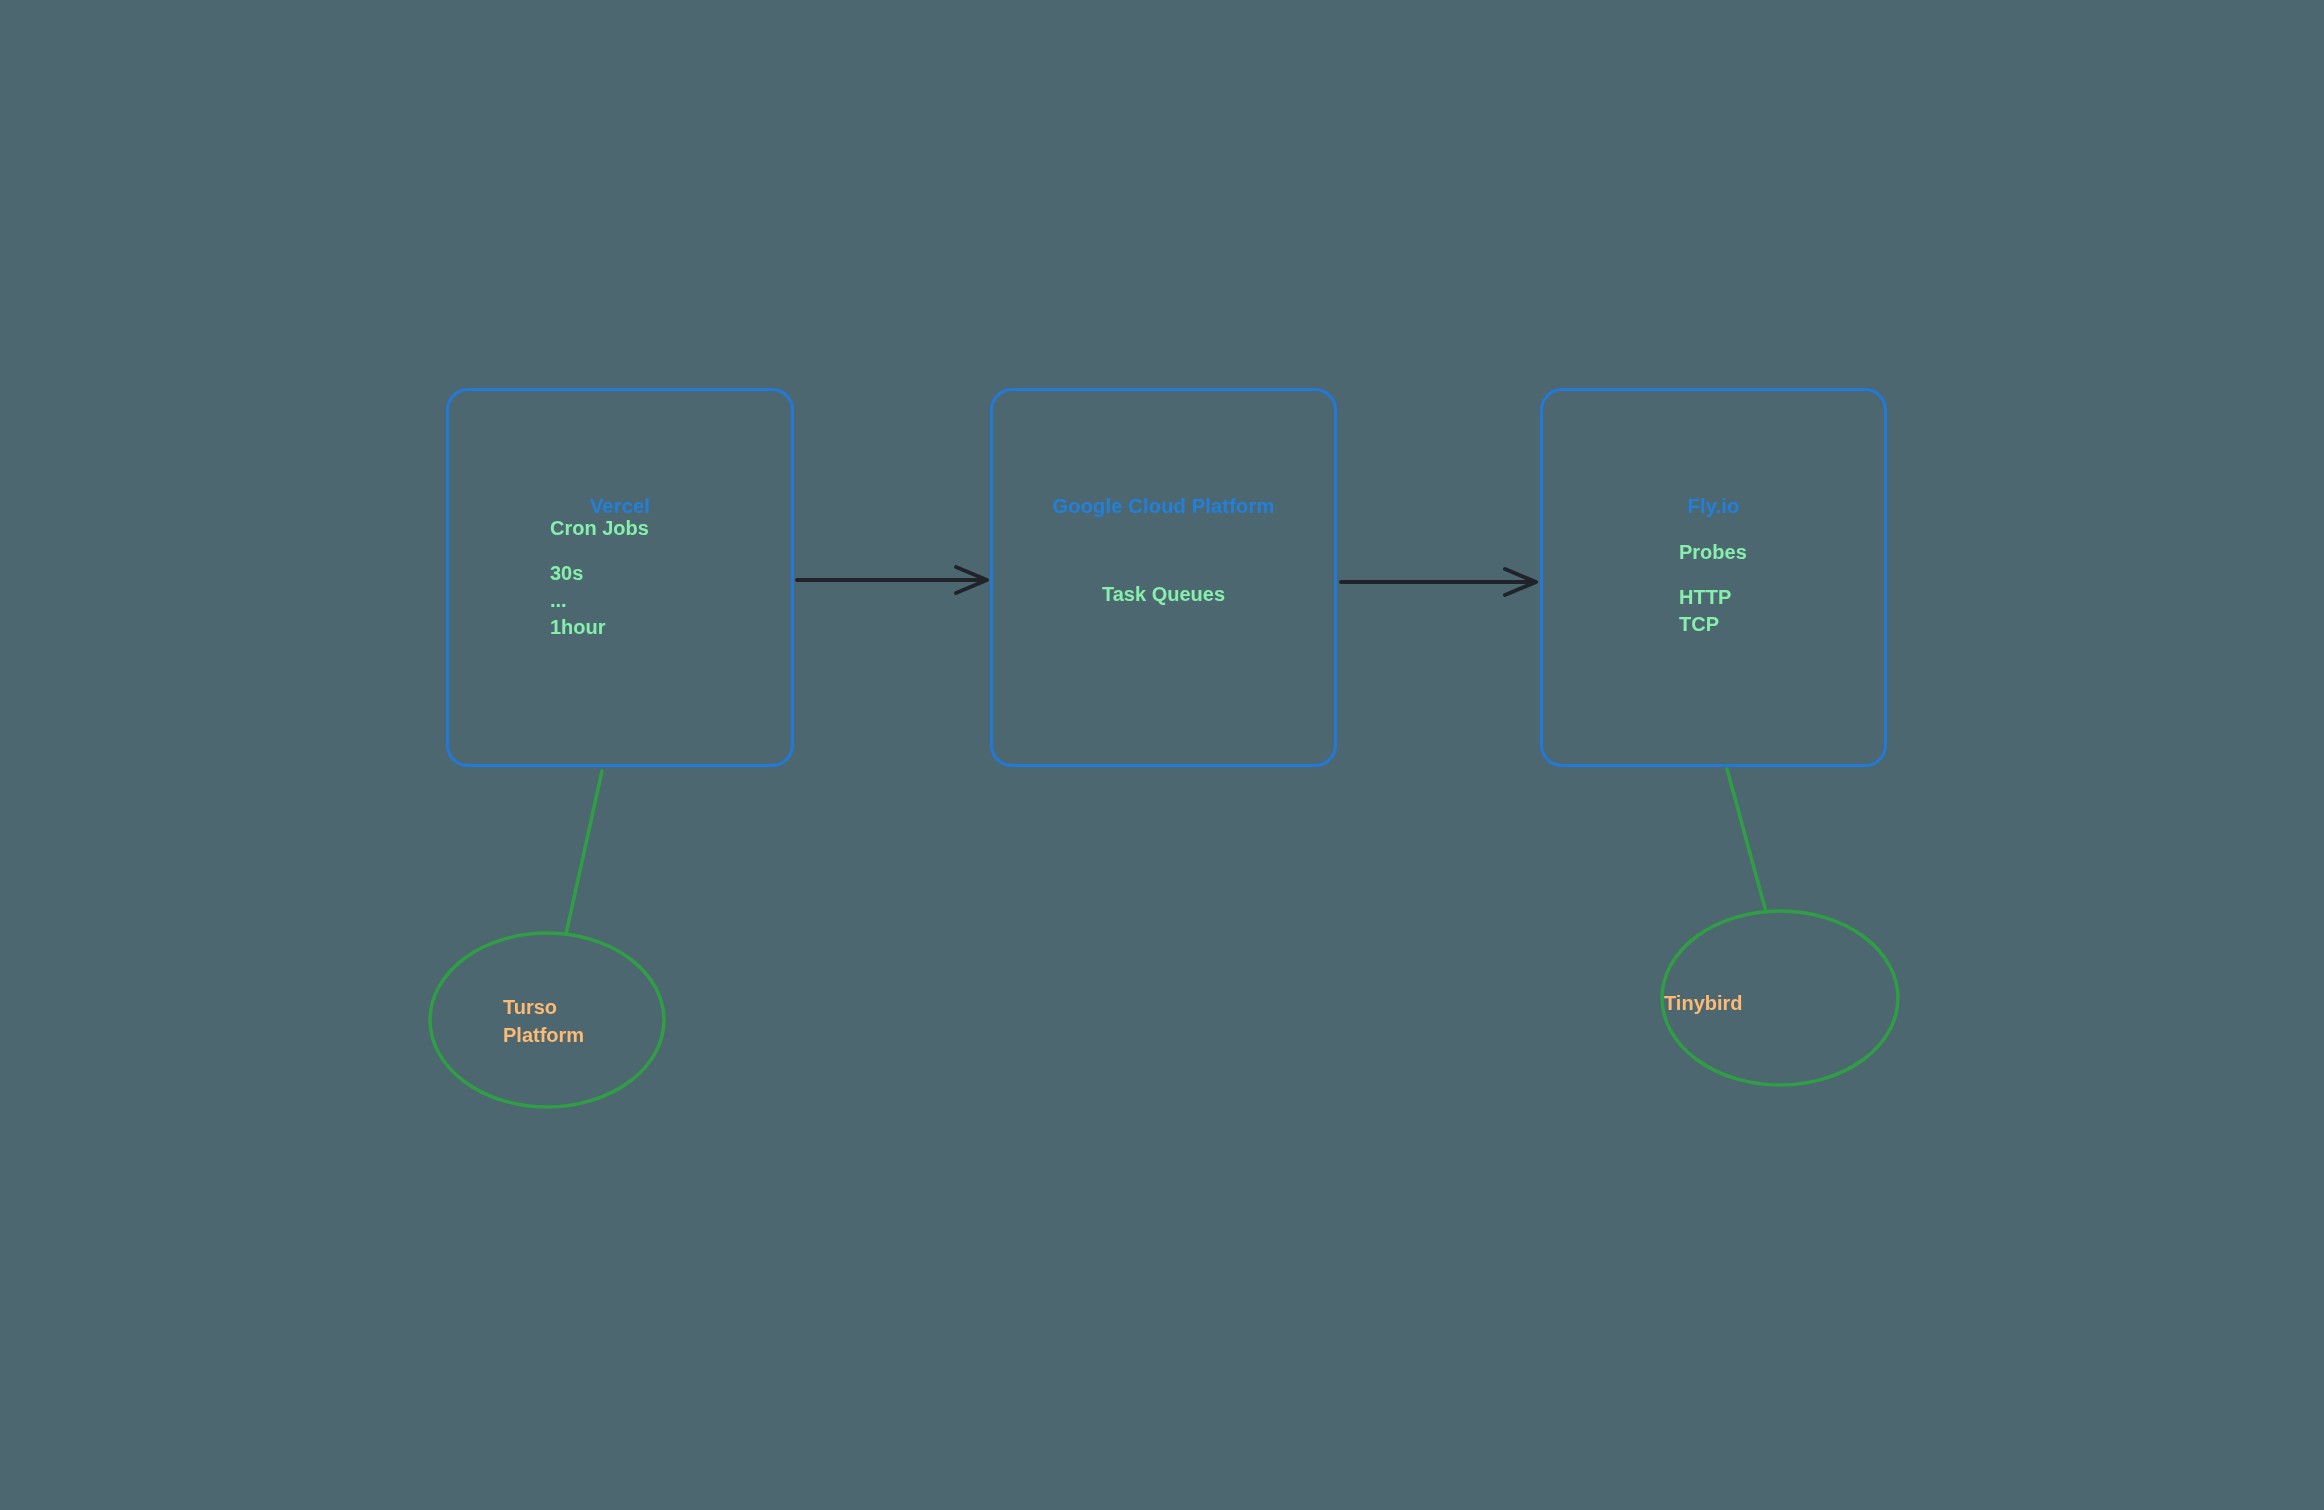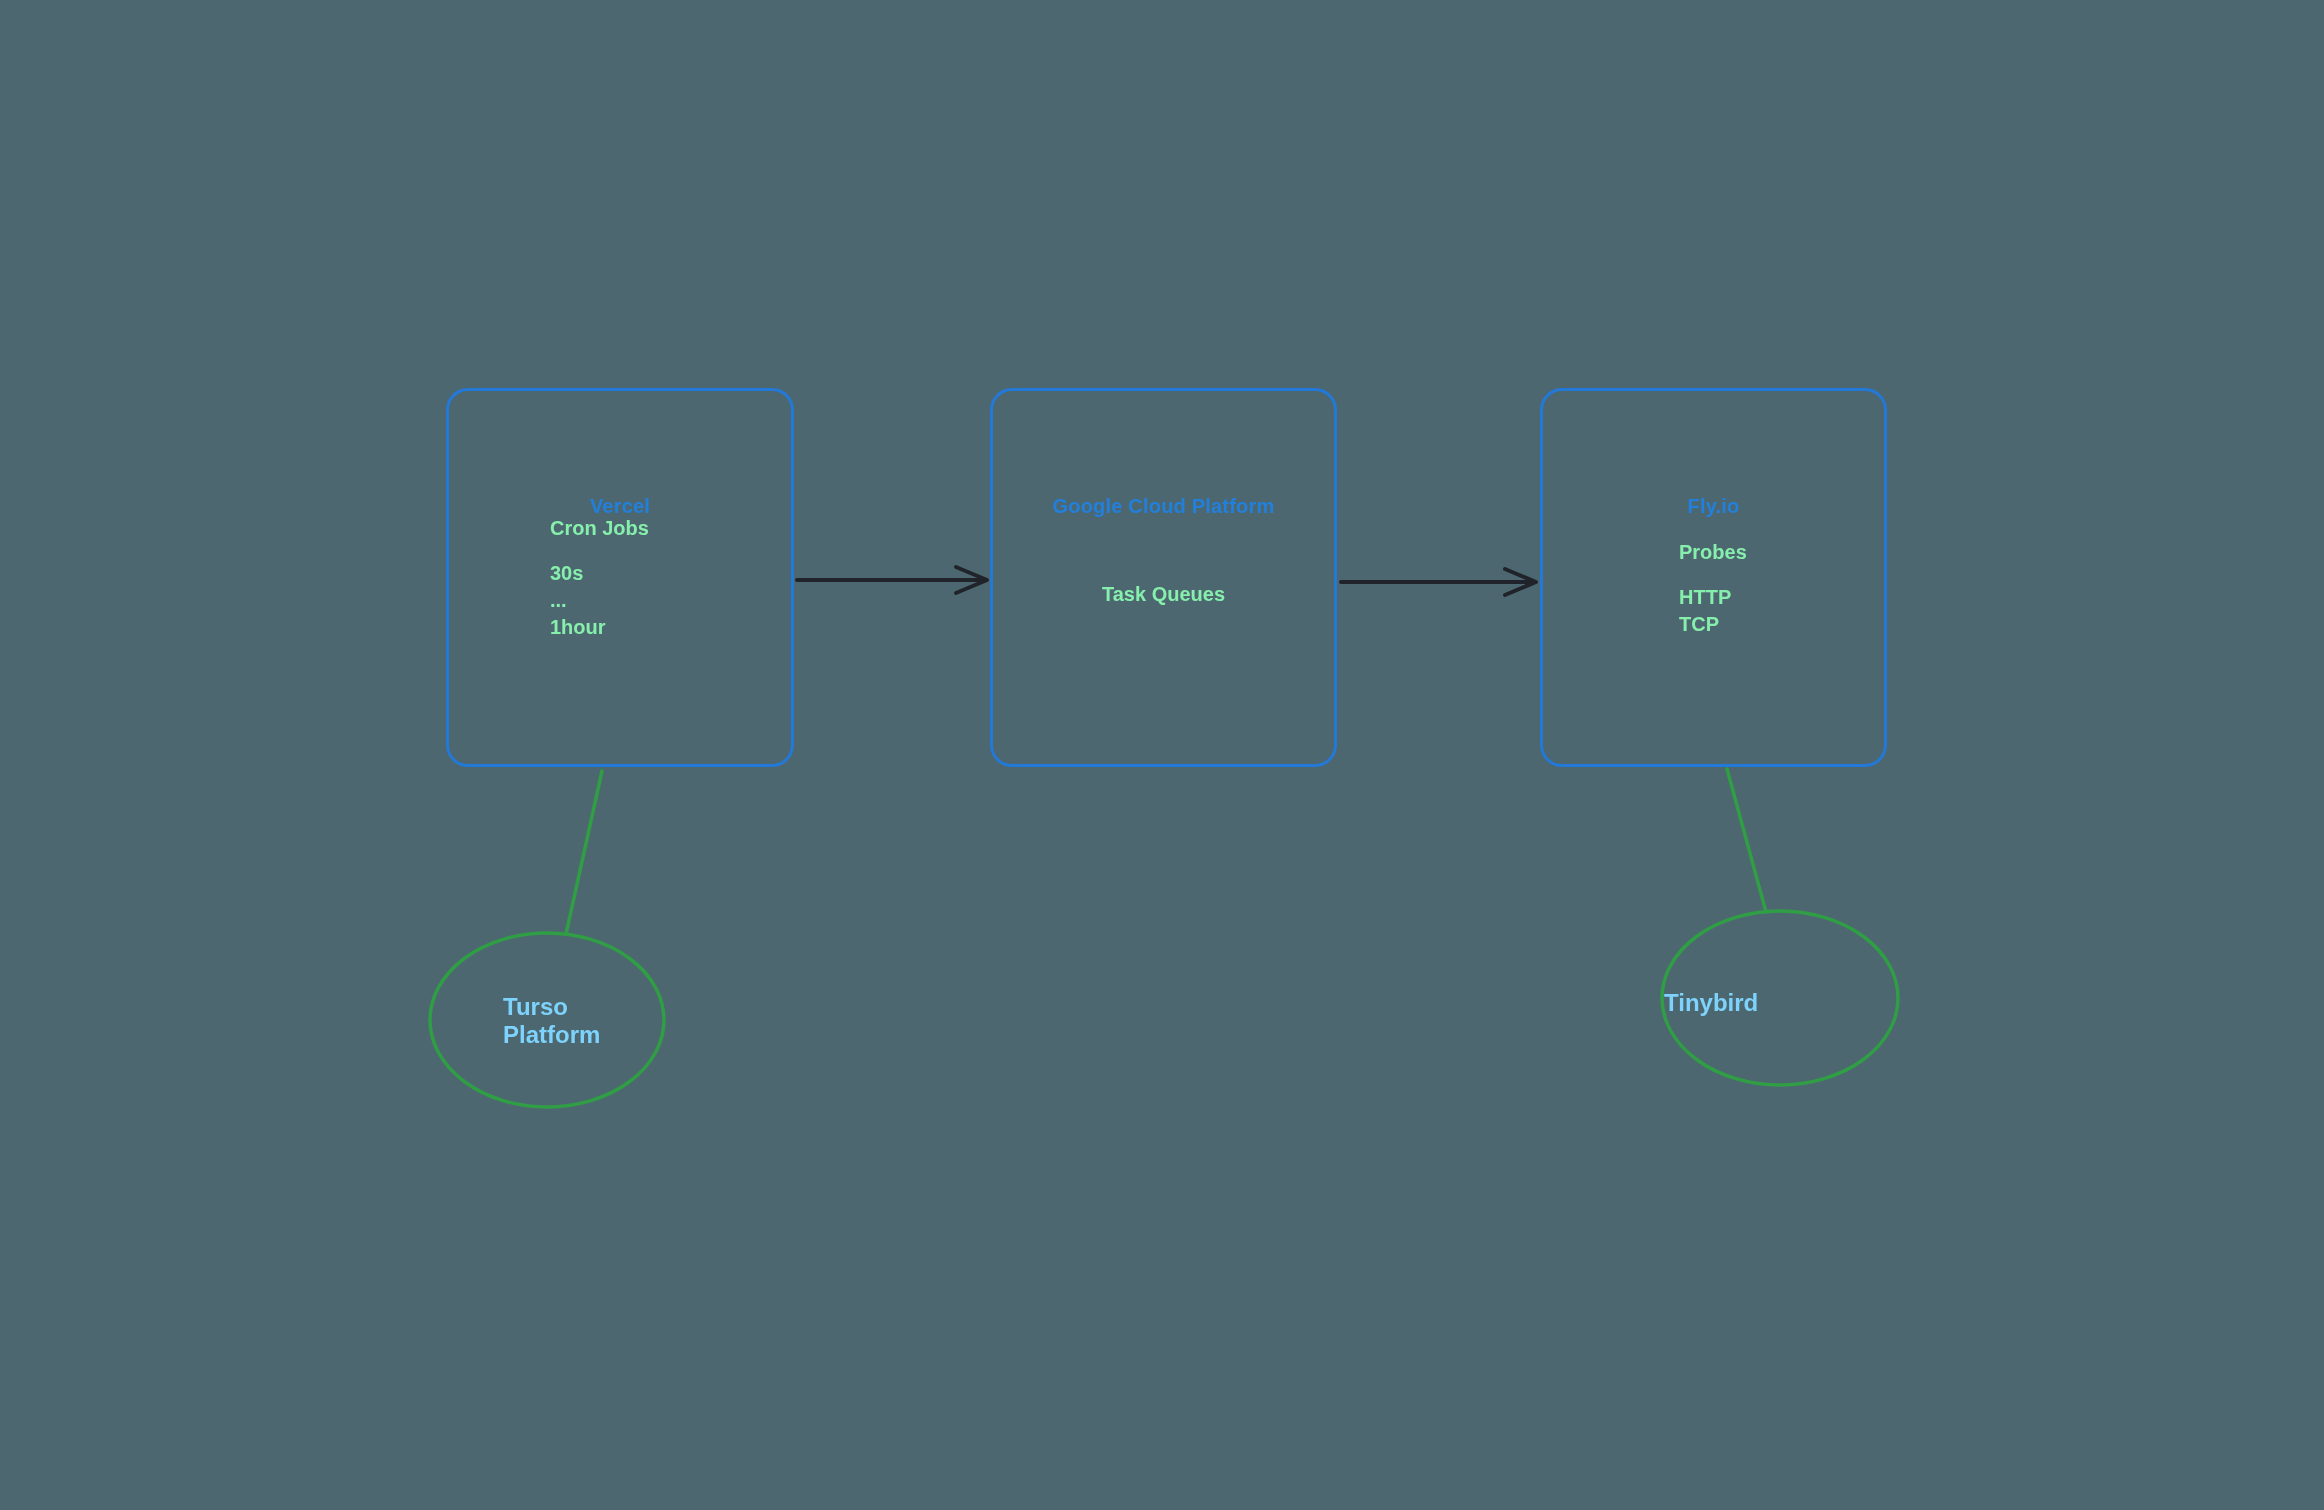--- a/index.html
+++ b/index.html
@@ -59,22 +59,22 @@
   .body-flyio  { left: 136px; top: 148px; }
   .body-gcp {
     left: 0;
     right: 0;
     top: 190px;
     text-align: center;
   }
   .node-items { margin-top: 18px; }
   .ellipse-label {
     position: absolute;
-    color: #7dd3fc;
-    font-size: 24px;
+    color: #fdba74;
+    font-size: 20px;
     font-weight: 600;
     line-height: 28px;
   }
   .label-turso { left: 503px; top: 993px; text-align: left; }
   .label-tinybird { left: 1664px; top: 989px; width: 220px; text-align: left; }
 </style>
 </head>
 <body>
 
 <div class="canvas">

